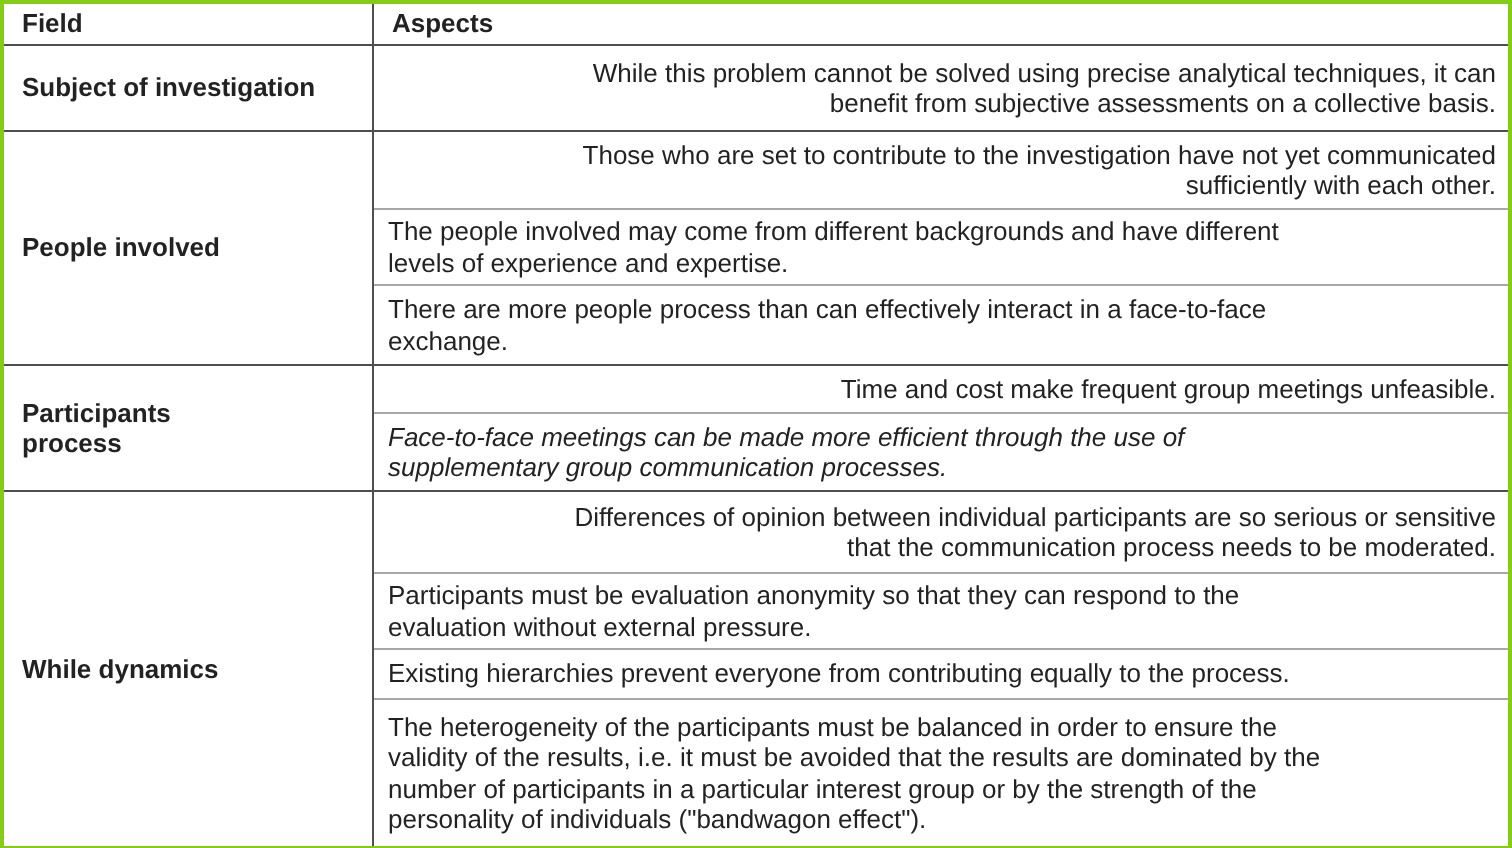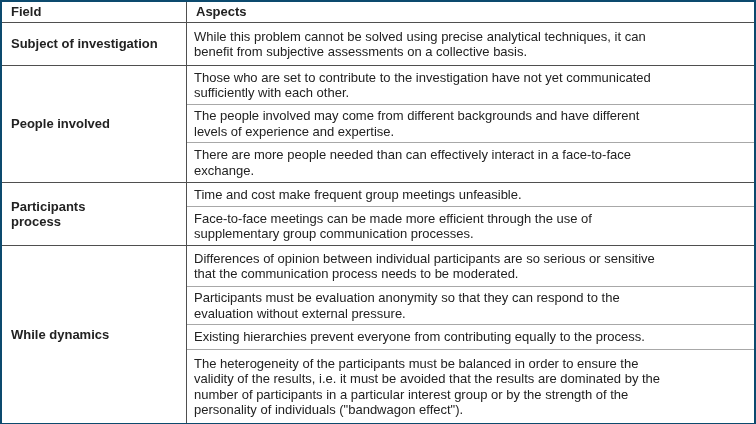--- a/index.html
+++ b/index.html
@@ -12,21 +12,21 @@
     height: 424px;
     background: #ffffff;
     overflow: hidden;
   }
   table.aspects-table {
     width: 756px;
     height: 424px;
     table-layout: fixed;
     border-collapse: separate;
     border-spacing: 0;
-    border: 2px solid #0c4a6e;
+    border: 2px solid #84cc16;
     box-sizing: border-box;
     background: #ffffff;
   }
   th, td {
     font-family: "Liberation Sans", sans-serif;
     font-size: 13px;
     line-height: 15.5px;
     color: #222222;
     box-sizing: border-box;
     text-align: left;
@@ -51,20 +51,21 @@
     white-space: pre-line;
     border-top: 1px solid #4f4f4f;
   }
   td.aspect-cell {
     vertical-align: middle;
     padding: 3px 6px 3px 7px;
     white-space: pre-line;
   }
   td.aspect-cell.group-start {
     border-top: 1px solid #4f4f4f;
+    text-align: right;
   }
   td.aspect-cell.sub-row {
     border-top: 1px solid #a8a8a8;
     margin-left: 48px;
   }
 </style>
 </head>
 <body>
 
 <div class="page">
@@ -84,29 +85,29 @@
         <tr style="height: 39px;">
           <td class="field-cell" rowspan="3">People involved</td>
           <td class="aspect-cell group-start">Those who are set to contribute to the investigation have not yet communicated
 sufficiently with each other.</td>
         </tr>
         <tr style="height: 37px;">
           <td class="aspect-cell sub-row">The people involved may come from different backgrounds and have different
 levels of experience and expertise.</td>
         </tr>
         <tr style="height: 40px;">
-          <td class="aspect-cell sub-row">There are more people needed than can effectively interact in a face-to-face
+          <td class="aspect-cell sub-row">There are more people process than can effectively interact in a face-to-face
 exchange.</td>
         </tr>
         <tr style="height: 24px;">
           <td class="field-cell" rowspan="2">Participants
 process</td>
           <td class="aspect-cell group-start">Time and cost make frequent group meetings unfeasible.</td>
         </tr>
-        <tr style="height: 39px;">
+        <tr style="height: 39px; font-style: italic;">
           <td class="aspect-cell sub-row">Face-to-face meetings can be made more efficient through the use of
 supplementary group communication processes.</td>
         </tr>
         <tr style="height: 41px;">
           <td class="field-cell" rowspan="4">While dynamics</td>
           <td class="aspect-cell group-start">Differences of opinion between individual participants are so serious or sensitive
 that the communication process needs to be moderated.</td>
         </tr>
         <tr style="height: 38px;">
           <td class="aspect-cell sub-row">Participants must be evaluation anonymity so that they can respond to the

